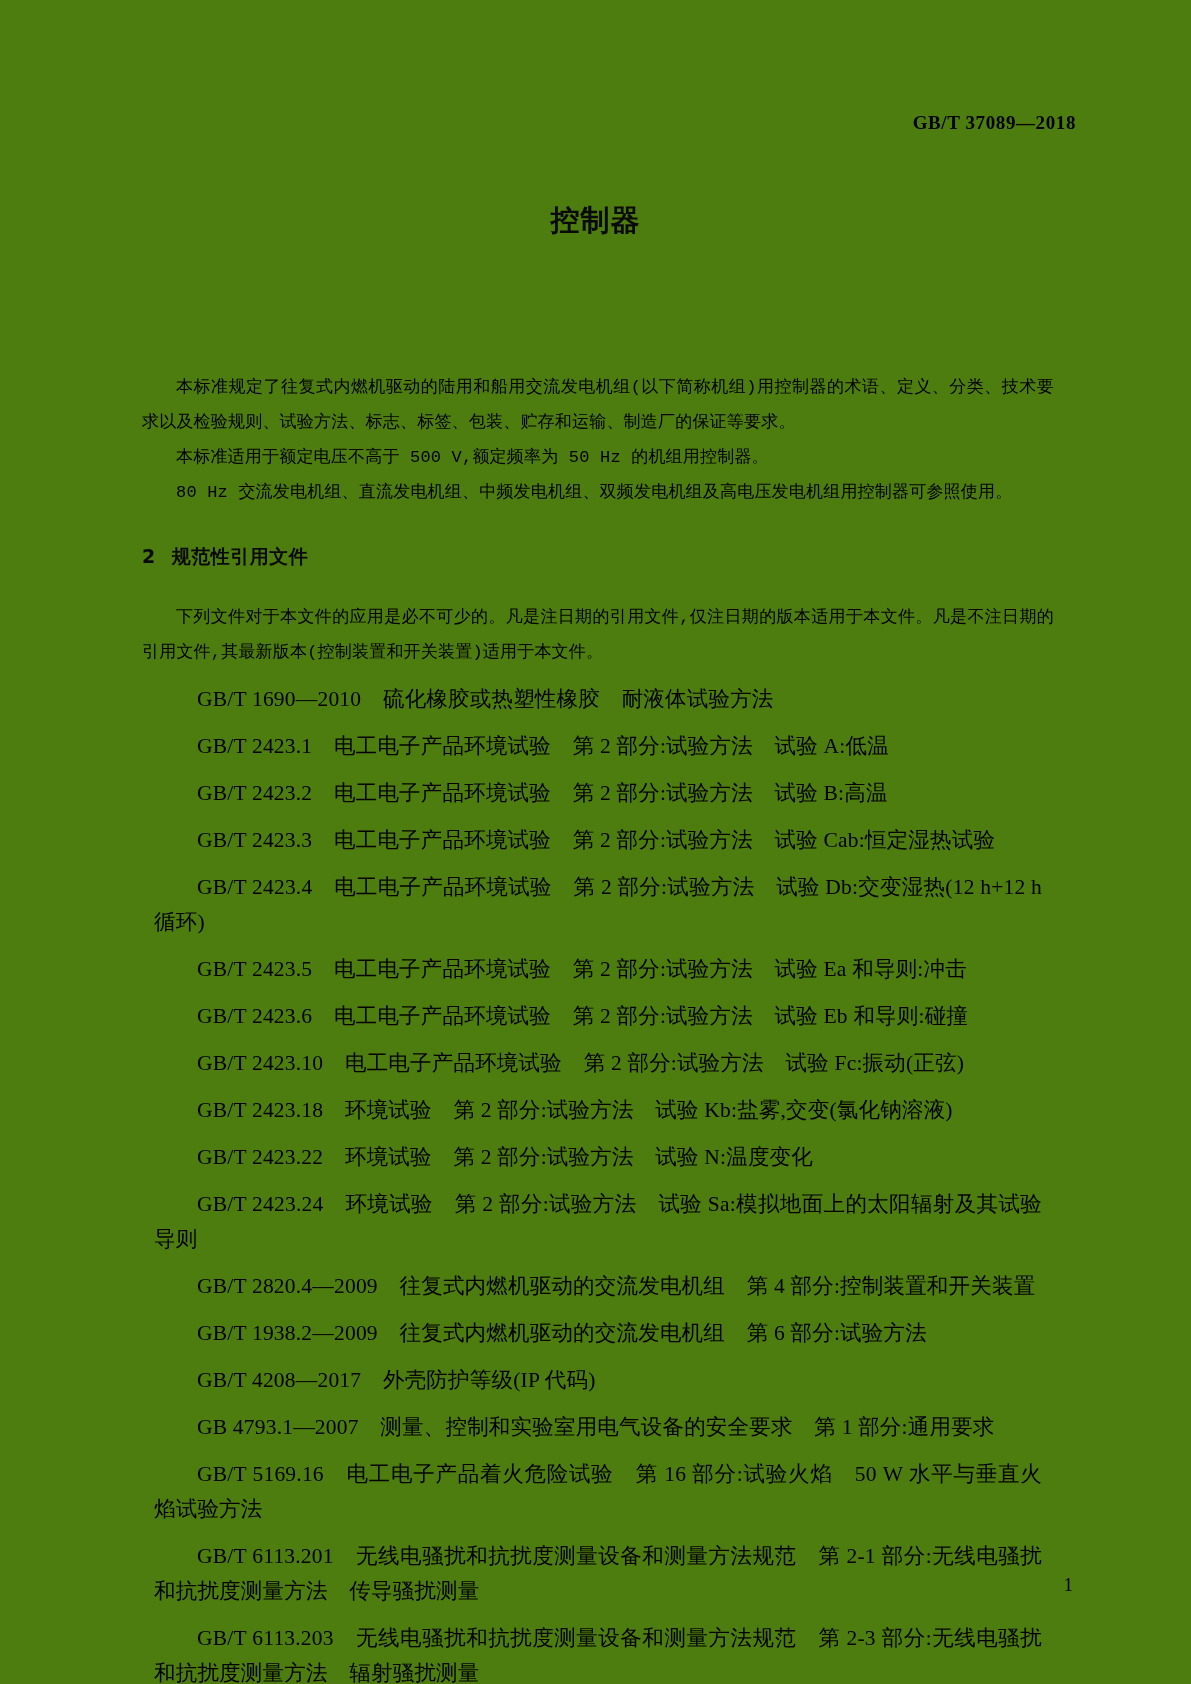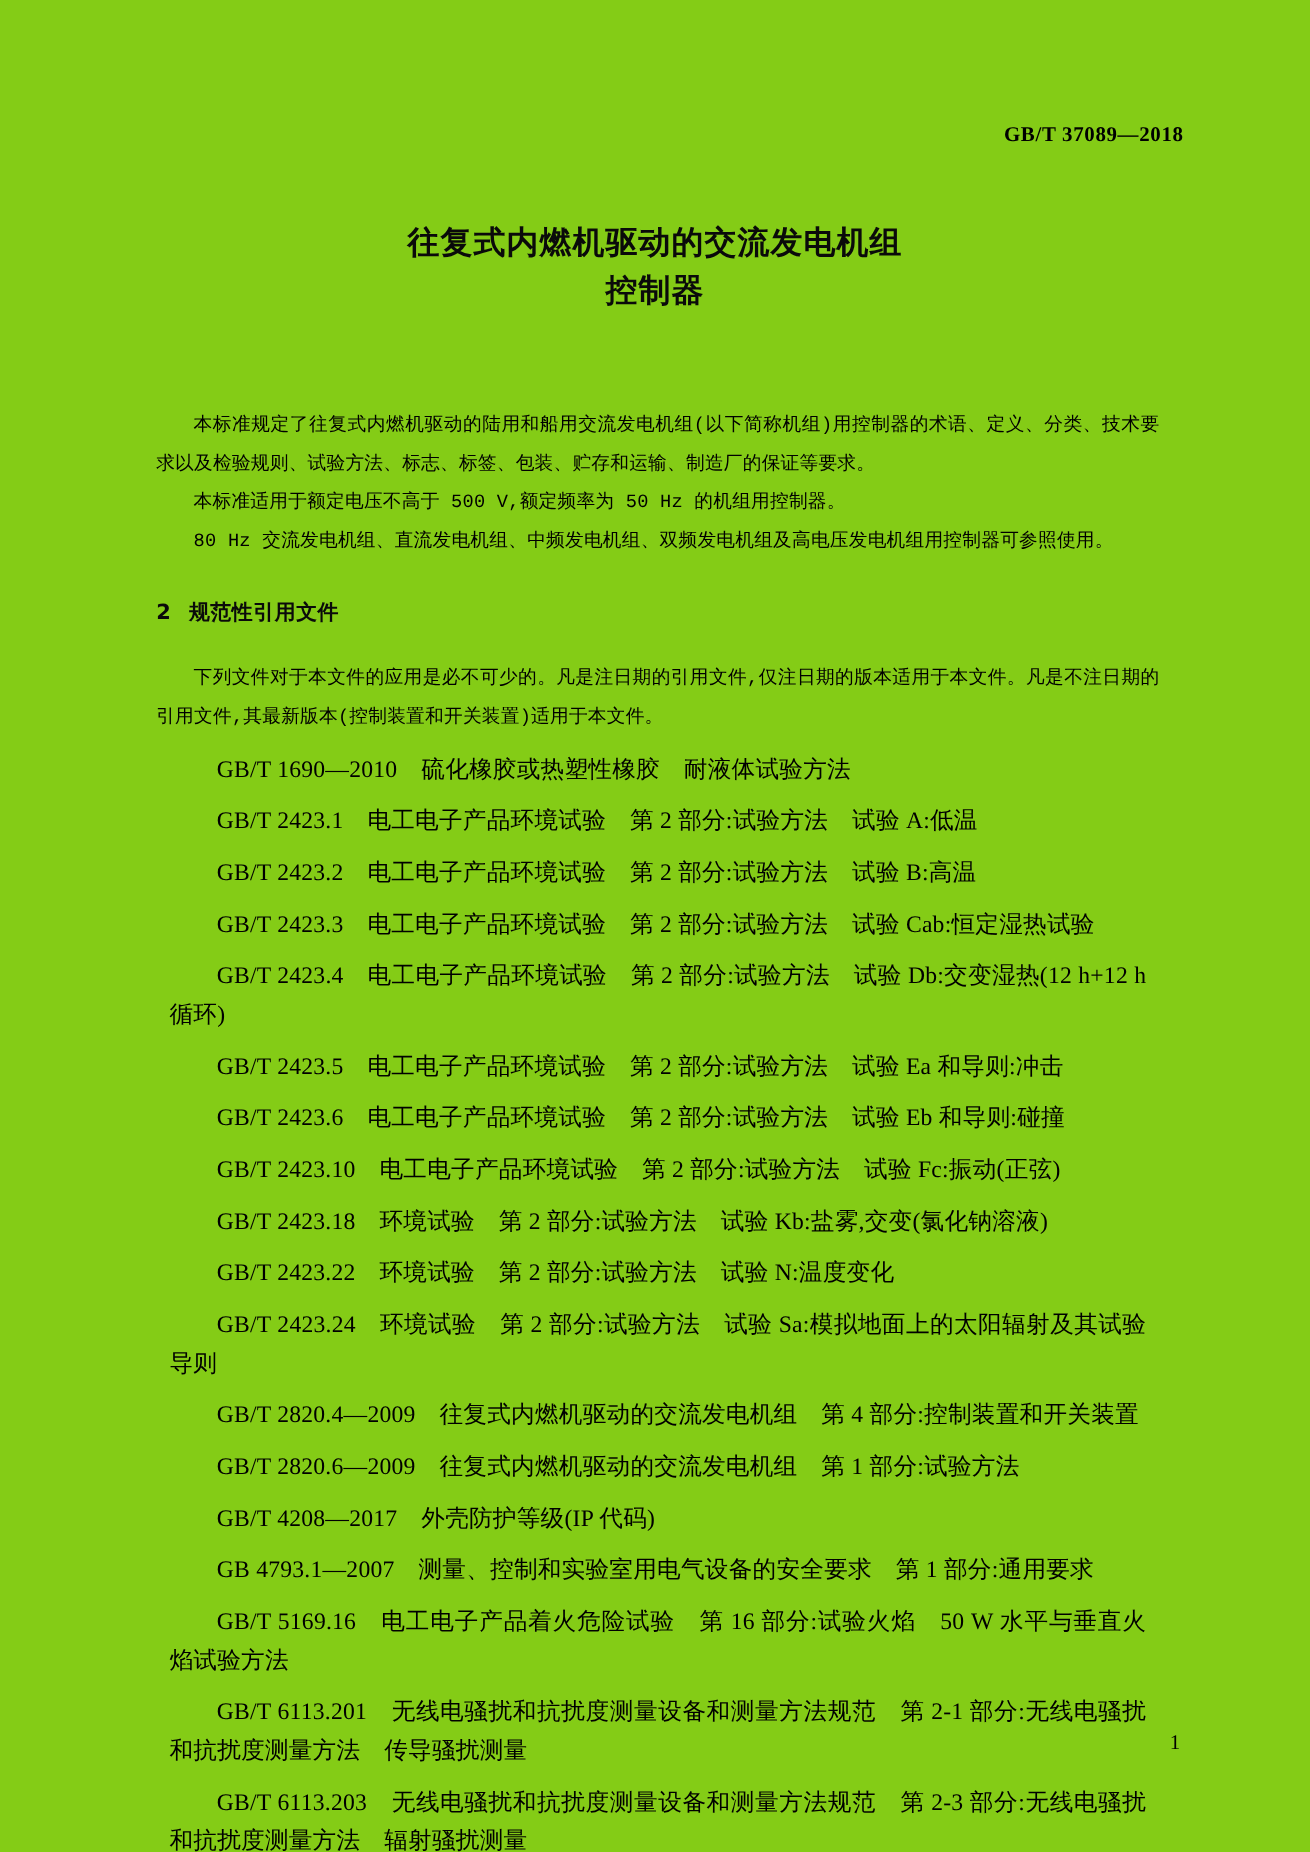--- a/index.html
+++ b/index.html
@@ -4,21 +4,21 @@
 <style>
   html, body {
     margin: 0;
     padding: 0;
     background: #ffffff;
   }
   .page {
     position: relative;
     width: 1191px;
     height: 1684px;
-    background: #84cc16;
+    background: #4d7c0f;
     margin: 0 auto;
     overflow: hidden;
     font-family: "Liberation Serif", "DejaVu Serif", serif;
     color: #000000;
   }
 
   
   .header {
     position: absolute;
     top: 112px;
@@ -111,21 +111,20 @@
   }
 </style>
 </head>
 <body>
 
 <div class="page">
 
   <div class="header">GB/T 37089—2018</div>
 
   <div class="title-block">
-    <div class="title-line">往复式内燃机驱动的交流发电机组</div>
     <div class="title-line">控制器</div>
   </div>
 
   <div class="body">
 
     <div class="gap-after-head"></div>
 
     <p class="para">本标准规定了往复式内燃机驱动的陆用和船用交流发电机组(以下简称机组)用控制器的术语、定义、分类、技术要求以及检验规则、试验方法、标志、标签、包装、贮存和运输、制造厂的保证等要求。</p>
     <p class="para">本标准适用于额定电压不高于 500 V,额定频率为 50 Hz 的机组用控制器。</p>
     <p class="para">80 Hz 交流发电机组、直流发电机组、中频发电机组、双频发电机组及高电压发电机组用控制器可参照使用。</p>
@@ -145,21 +144,21 @@
       <li>GB/T 2423.2　电工电子产品环境试验　第 2 部分:试验方法　试验 B:高温</li>
       <li>GB/T 2423.3　电工电子产品环境试验　第 2 部分:试验方法　试验 Cab:恒定湿热试验</li>
       <li>GB/T 2423.4　电工电子产品环境试验　第 2 部分:试验方法　试验 Db:交变湿热(12 h+12 h 循环)</li>
       <li>GB/T 2423.5　电工电子产品环境试验　第 2 部分:试验方法　试验 Ea 和导则:冲击</li>
       <li>GB/T 2423.6　电工电子产品环境试验　第 2 部分:试验方法　试验 Eb 和导则:碰撞</li>
       <li>GB/T 2423.10　电工电子产品环境试验　第 2 部分:试验方法　试验 Fc:振动(正弦)</li>
       <li>GB/T 2423.18　环境试验　第 2 部分:试验方法　试验 Kb:盐雾,交变(氯化钠溶液)</li>
       <li>GB/T 2423.22　环境试验　第 2 部分:试验方法　试验 N:温度变化</li>
       <li>GB/T 2423.24　环境试验　第 2 部分:试验方法　试验 Sa:模拟地面上的太阳辐射及其试验导则</li>
       <li>GB/T 2820.4—2009　往复式内燃机驱动的交流发电机组　第 4 部分:控制装置和开关装置</li>
-      <li>GB/T 2820.6—2009　往复式内燃机驱动的交流发电机组　第 1 部分:试验方法</li>
+      <li>GB/T 1938.2—2009　往复式内燃机驱动的交流发电机组　第 6 部分:试验方法</li>
       <li>GB/T 4208—2017　外壳防护等级(IP 代码)</li>
       <li>GB 4793.1—2007　测量、控制和实验室用电气设备的安全要求　第 1 部分:通用要求</li>
       <li>GB/T 5169.16　电工电子产品着火危险试验　第 16 部分:试验火焰　50 W 水平与垂直火焰试验方法</li>
       <li>GB/T 6113.201　无线电骚扰和抗扰度测量设备和测量方法规范　第 2-1 部分:无线电骚扰和抗扰度测量方法　传导骚扰测量</li>
       <li>GB/T 6113.203　无线电骚扰和抗扰度测量设备和测量方法规范　第 2-3 部分:无线电骚扰和抗扰度测量方法　辐射骚扰测量</li>
       <li>GB/T 13384　机电产品包装通用技术条件</li>
     </ul>
 
   </div>
 

